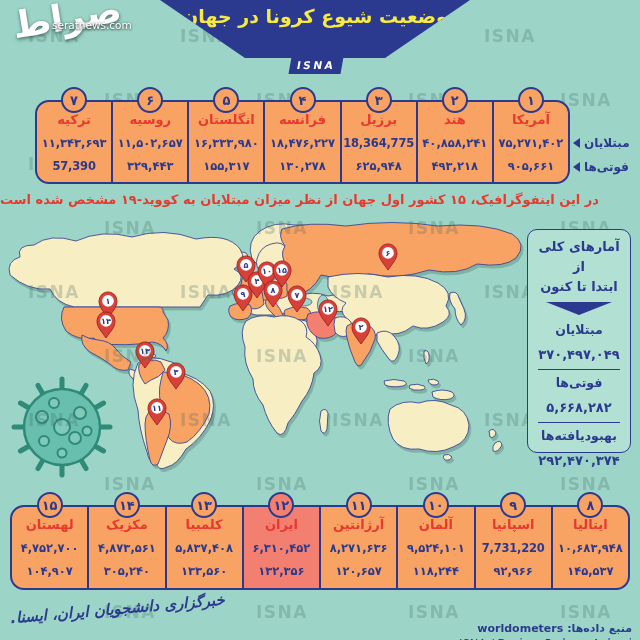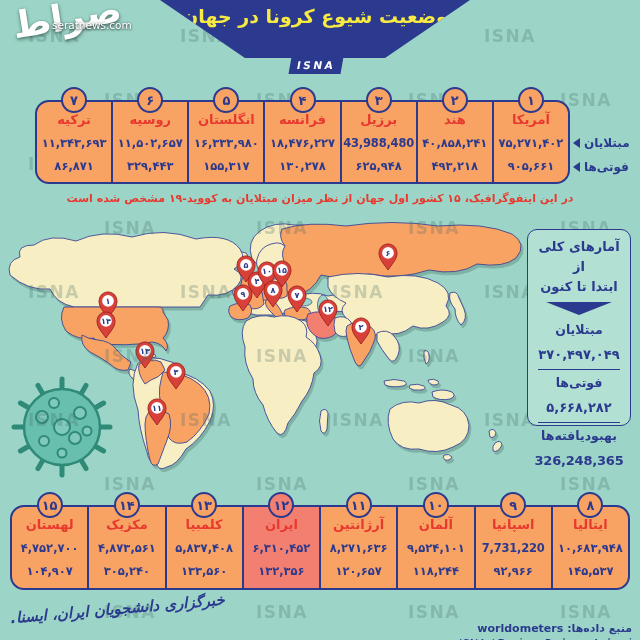--- a/index.html
+++ b/index.html
@@ -48,34 +48,34 @@
   .country-name{font-size:13px;font-weight:bold;color:var(--red);white-space:nowrap;}
   .country-infected,.country-deaths{margin-top:9px;font-size:11.5px;font-weight:bold;color:var(--navy);
       letter-spacing:-0.2px;white-space:nowrap;}
   .side-label{position:absolute;left:573px;width:66px;display:flex;align-items:center;gap:4px;z-index:3;}
   #label-infected{top:136px;}
   #label-deaths{top:160px;}
   .tri-left{width:0;height:0;border-top:5px solid transparent;border-bottom:5px solid transparent;
       border-right:7px solid var(--navy);}
   .side-label span{font-size:12px;font-weight:bold;color:var(--navy);white-space:nowrap;}
 
-  .red-note{position:absolute;left:0;right:0;top:192px;z-index:3;text-align:center;font-size:11px;
+  .red-note{position:absolute;left:0;right:0;top:192px;z-index:3;text-align:left;font-size:13px;
       font-weight:bold;color:var(--red);}
 
   
   .map-svg{position:absolute;left:0;top:215px;z-index:1;}
   .land{fill:var(--cream);stroke:var(--stroke);stroke-width:0.9;stroke-linejoin:round;}
   .hot{fill:var(--orange);stroke:var(--stroke);stroke-width:0.9;stroke-linejoin:round;}
   .iran{fill:var(--salmon);stroke:var(--stroke);stroke-width:0.9;stroke-linejoin:round;}
   .sea{fill:var(--bg);stroke:var(--stroke);stroke-width:0.7;}
   .landgroup{filter:drop-shadow(2px 3px 0 rgba(40,70,65,.25));}
   .pin-text{font-size:9px;font-weight:bold;fill:var(--navy);font-family:"DejaVu Sans",sans-serif;}
 
   
-  .totals{position:absolute;left:527px;top:229px;width:104px;height:197px;z-index:3;
+  .totals{position:absolute;left:527px;top:229px;width:104px;height:224px;z-index:3;
       background:var(--panelbg);border:1.6px solid var(--navy);border-radius:10px;text-align:center;
       padding:7px 4px;}
   .panel-title{font-size:13px;font-weight:bold;color:var(--navy);line-height:1.55;}
   .panel-tri{width:0;height:0;margin:5px auto 7px;border-left:33px solid transparent;
       border-right:33px solid transparent;border-top:13px solid var(--navy);}
   .panel-label{font-size:12.5px;font-weight:bold;color:var(--navy);margin-top:2px;}
   .panel-value{font-size:13px;font-weight:bold;color:var(--navy);letter-spacing:-0.2px;margin-top:10px;}
   .panel-hr{border:none;border-top:1.6px solid var(--navy);margin:7px 6px 5px;}
 
   
@@ -159,21 +159,21 @@
     </div>
     <div class="country-name">هند</div>
     <div class="country-infected">۴۰,۸۵۸,۲۴۱</div>
     <div class="country-deaths">۴۹۳,۲۱۸</div>
   </div>
       <div class="country-col">
     <div class="rank-badge">
       <span class="rank-num">۳</span>
     </div>
     <div class="country-name">برزیل</div>
-    <div class="country-infected">43,988,480</div>
+    <div class="country-infected">18,364,775</div>
     <div class="country-deaths">۶۲۵,۹۴۸</div>
   </div>
       <div class="country-col">
     <div class="rank-badge">
       <span class="rank-num">۴</span>
     </div>
     <div class="country-name">فرانسه</div>
     <div class="country-infected">۱۸,۴۷۶,۲۲۷</div>
     <div class="country-deaths">۱۳۰,۲۷۸</div>
   </div>
@@ -192,21 +192,21 @@
     <div class="country-name">روسیه</div>
     <div class="country-infected">۱۱,۵۰۲,۶۵۷</div>
     <div class="country-deaths">۳۲۹,۴۴۳</div>
   </div>
       <div class="country-col">
     <div class="rank-badge">
       <span class="rank-num">۷</span>
     </div>
     <div class="country-name">ترکیه</div>
     <div class="country-infected">۱۱,۳۴۳,۶۹۳</div>
-    <div class="country-deaths">۸۶,۸۷۱</div>
+    <div class="country-deaths">57,390</div>
   </div>
     </div>
   <div class="side-label" id="label-infected">
     <i class="tri-left"></i>
     <span>مبتلایان</span>
   </div>
   <div class="side-label" id="label-deaths">
     <i class="tri-left"></i>
     <span>فوتی‌ها</span>
   </div>
@@ -378,21 +378,21 @@
     <div class="panel-title">آمارهای کلی از</div>
     <div class="panel-title">ابتدا تا کنون</div>
     <div class="panel-tri"></div>
     <div class="panel-label">مبتلایان</div>
     <div class="panel-value">۳۷۰,۴۹۷,۰۴۹</div>
     <hr class="panel-hr">
     <div class="panel-label">فوتی‌ها</div>
     <div class="panel-value">۵,۶۶۸,۲۸۲</div>
     <hr class="panel-hr">
     <div class="panel-label">بهبودیافته‌ها</div>
-    <div class="panel-value">326,248,365</div>
+    <div class="panel-value">۲۹۲,۴۷۰,۳۷۴</div>
   </aside>
 
   <div id="bottom-card" class="row-card" dir="rtl">
       <div class="country-col">
     <div class="rank-badge">
       <span class="rank-num">۸</span>
     </div>
     <div class="country-name">ایتالیا</div>
     <div class="country-infected">۱۰,۶۸۳,۹۴۸</div>
     <div class="country-deaths">۱۴۵,۵۳۷</div>

